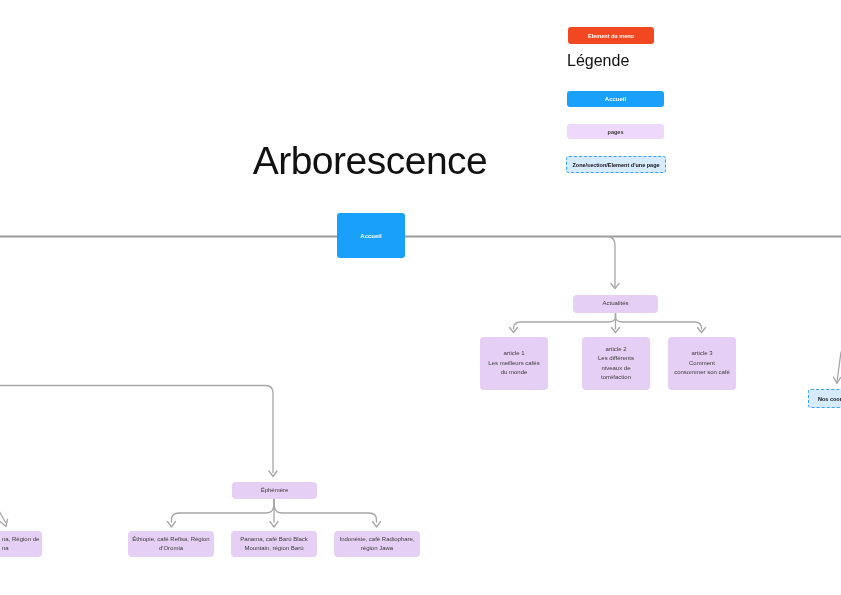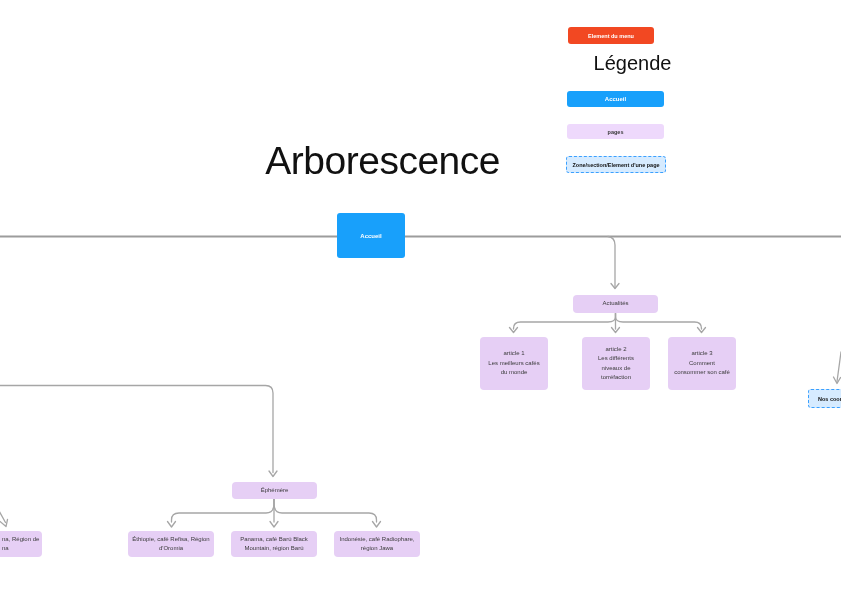--- a/index.html
+++ b/index.html
@@ -3,27 +3,27 @@
 <meta charset="utf-8">
 <style>
   html,body{margin:0;padding:0;}
   body{
     width:841px;height:595px;position:relative;overflow:hidden;
     background:#ffffff;font-family:"Liberation Sans",sans-serif;
   }
   .abs{position:absolute;}
   
   .page-title{
-    left:240px;top:139px;width:260px;text-align:right;
+    left:240px;top:139px;width:260px;text-align:center;
     font-size:39px;font-weight:500;color:#111;letter-spacing:-0.5px;
   }
   
   .legend-title{
-    left:584px;top:52px;width:97px;text-align:center;
-    font-size:20px;font-weight:500;color:#111;
+    left:567px;top:52px;width:97px;
+    font-size:16px;font-weight:500;color:#111;
   }
   .chip{
     display:flex;align-items:center;justify-content:center;text-align:center;
     border-radius:3px;font-weight:600;
   }
   .chip-red{left:568px;top:27px;width:86px;height:17px;background:#f24822;color:#fff;font-size:5.5px;}
   .chip-blue{left:567px;top:91px;width:97px;height:16px;background:#18a0fb;color:#fff;font-size:6px;}
   .chip-purple{left:567px;top:124px;width:97px;height:15px;background:#eed9fc;color:#3a3a3a;font-size:5.5px;}
   .chip-dashed{
     left:566px;top:156px;width:98px;height:15px;background:#d6ebff;

